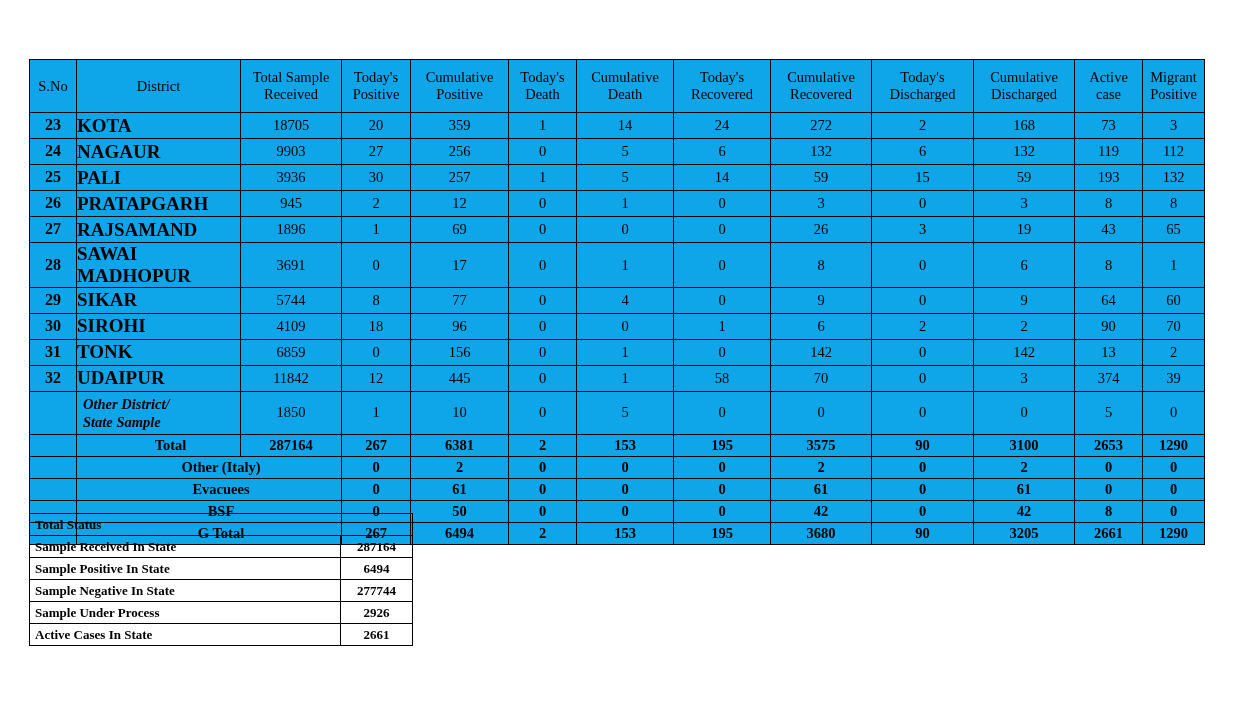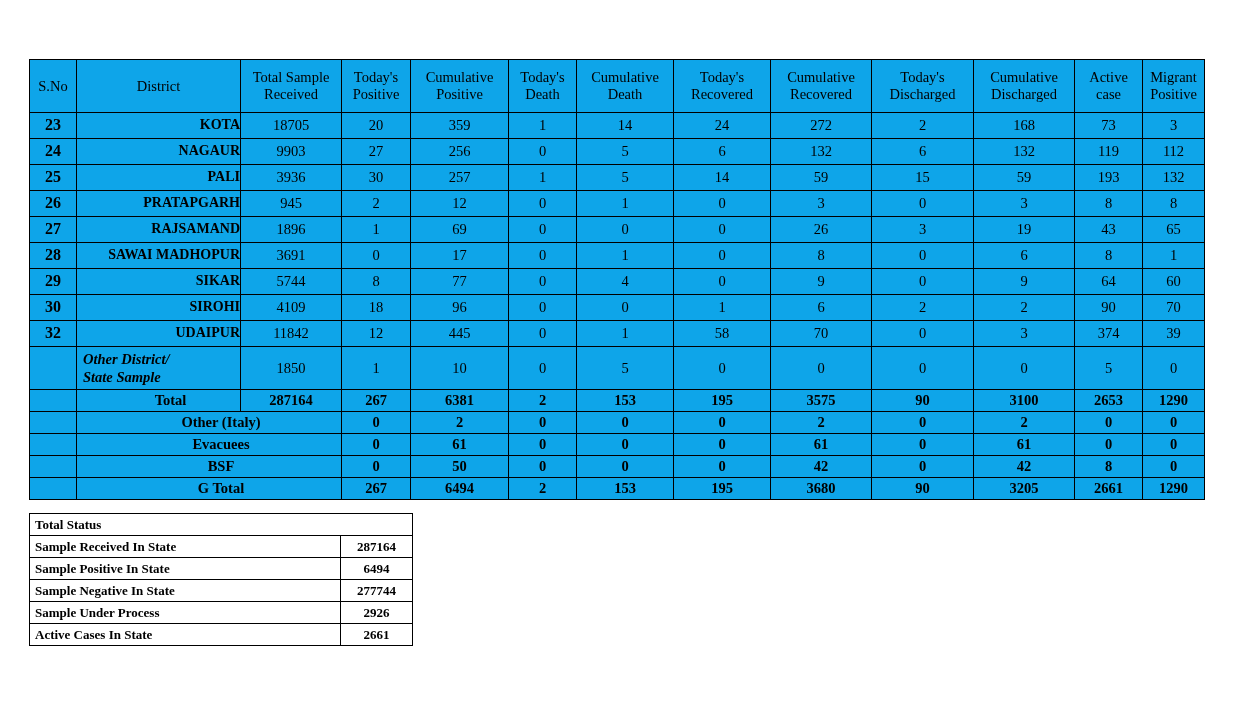--- a/index.html
+++ b/index.html
@@ -55,23 +55,22 @@
   
   tbody tr.data-row td {
     height: 25px;
   }
   tbody tr.data-row td.sno {
     font-weight: bold;
     font-size: 16px;
   }
   tbody tr.data-row td.district {
     font-weight: bold;
-    text-align: right;
-    padding-left: 6px;
-    font-size: 14px;
+    text-align: left;
+    font-size: 19px;
   }
   tbody tr.tall-row td {
     height: 42px;
   }
   tbody tr.tall-row td.district {
     font-weight: bold;
     text-align: left;
     padding-left: 6px;
     line-height: 1.25;
     font-style: italic;
@@ -293,20 +292,35 @@
           <td>0</td>
           <td>0</td>
           <td>1</td>
           <td>6</td>
           <td>2</td>
           <td>2</td>
           <td>90</td>
           <td>70</td>
         </tr>
         <tr class="data-row">
+          <td class="sno">31</td>
+          <td class="district">TONK</td>
+          <td>6859</td>
+          <td>0</td>
+          <td>156</td>
+          <td>0</td>
+          <td>1</td>
+          <td>0</td>
+          <td>142</td>
+          <td>0</td>
+          <td>142</td>
+          <td>13</td>
+          <td>2</td>
+        </tr>
+        <tr class="data-row">
           <td class="sno">32</td>
           <td class="district">UDAIPUR</td>
           <td>11842</td>
           <td>12</td>
           <td>445</td>
           <td>0</td>
           <td>1</td>
           <td>58</td>
           <td>70</td>
           <td>0</td>

